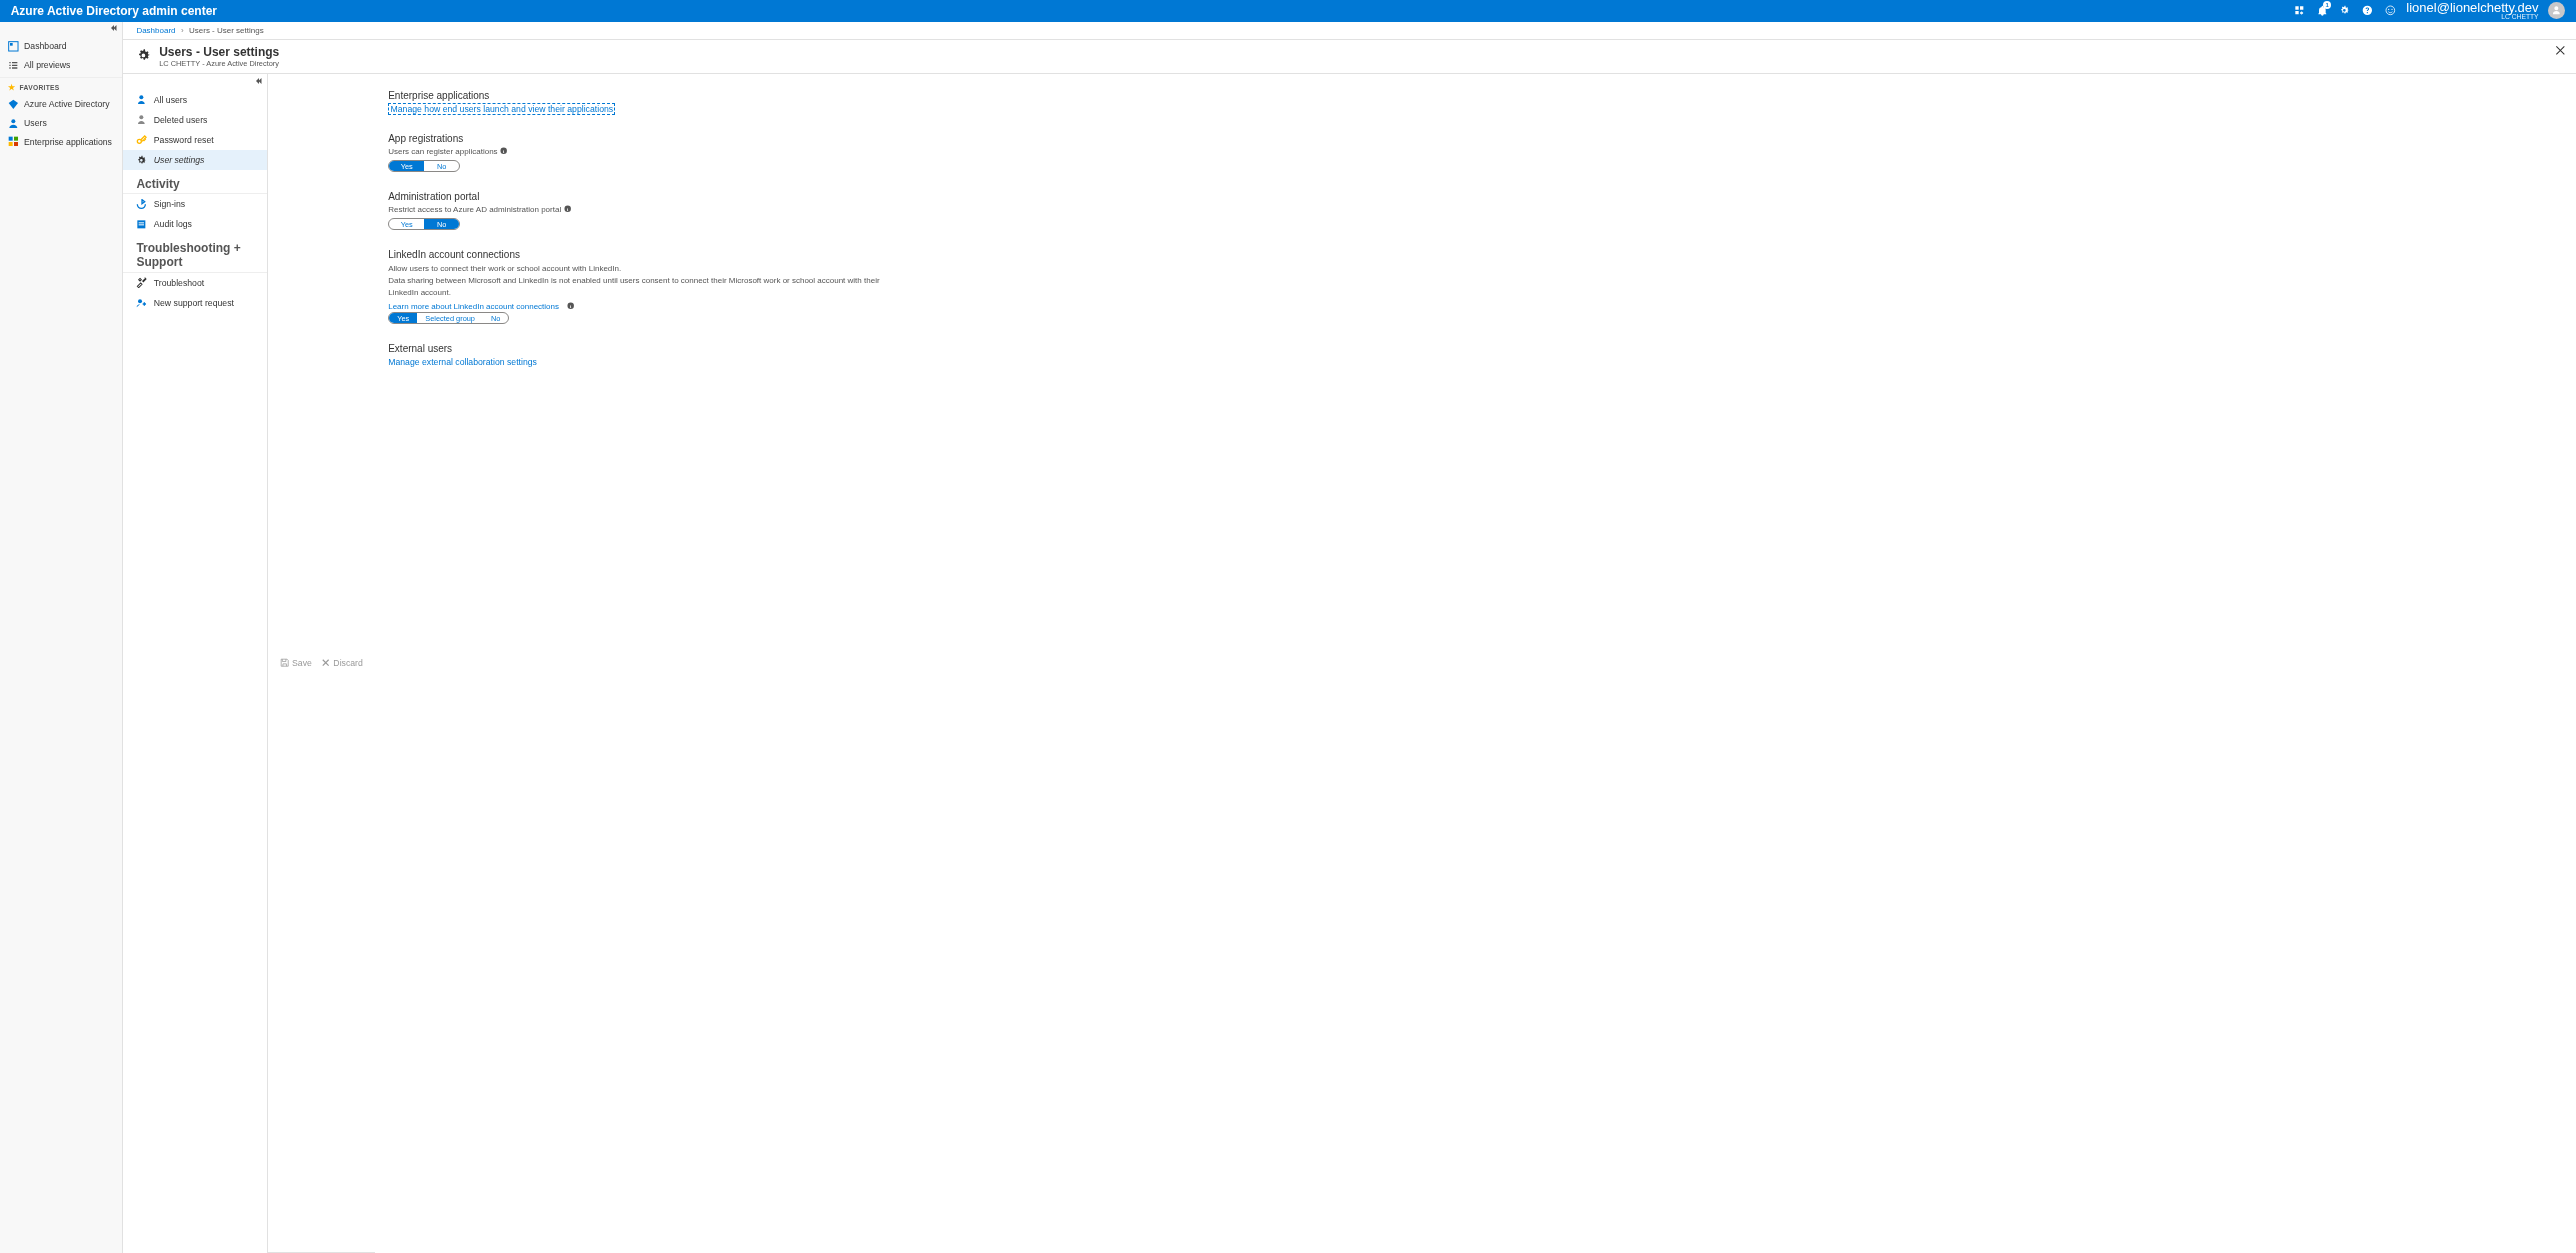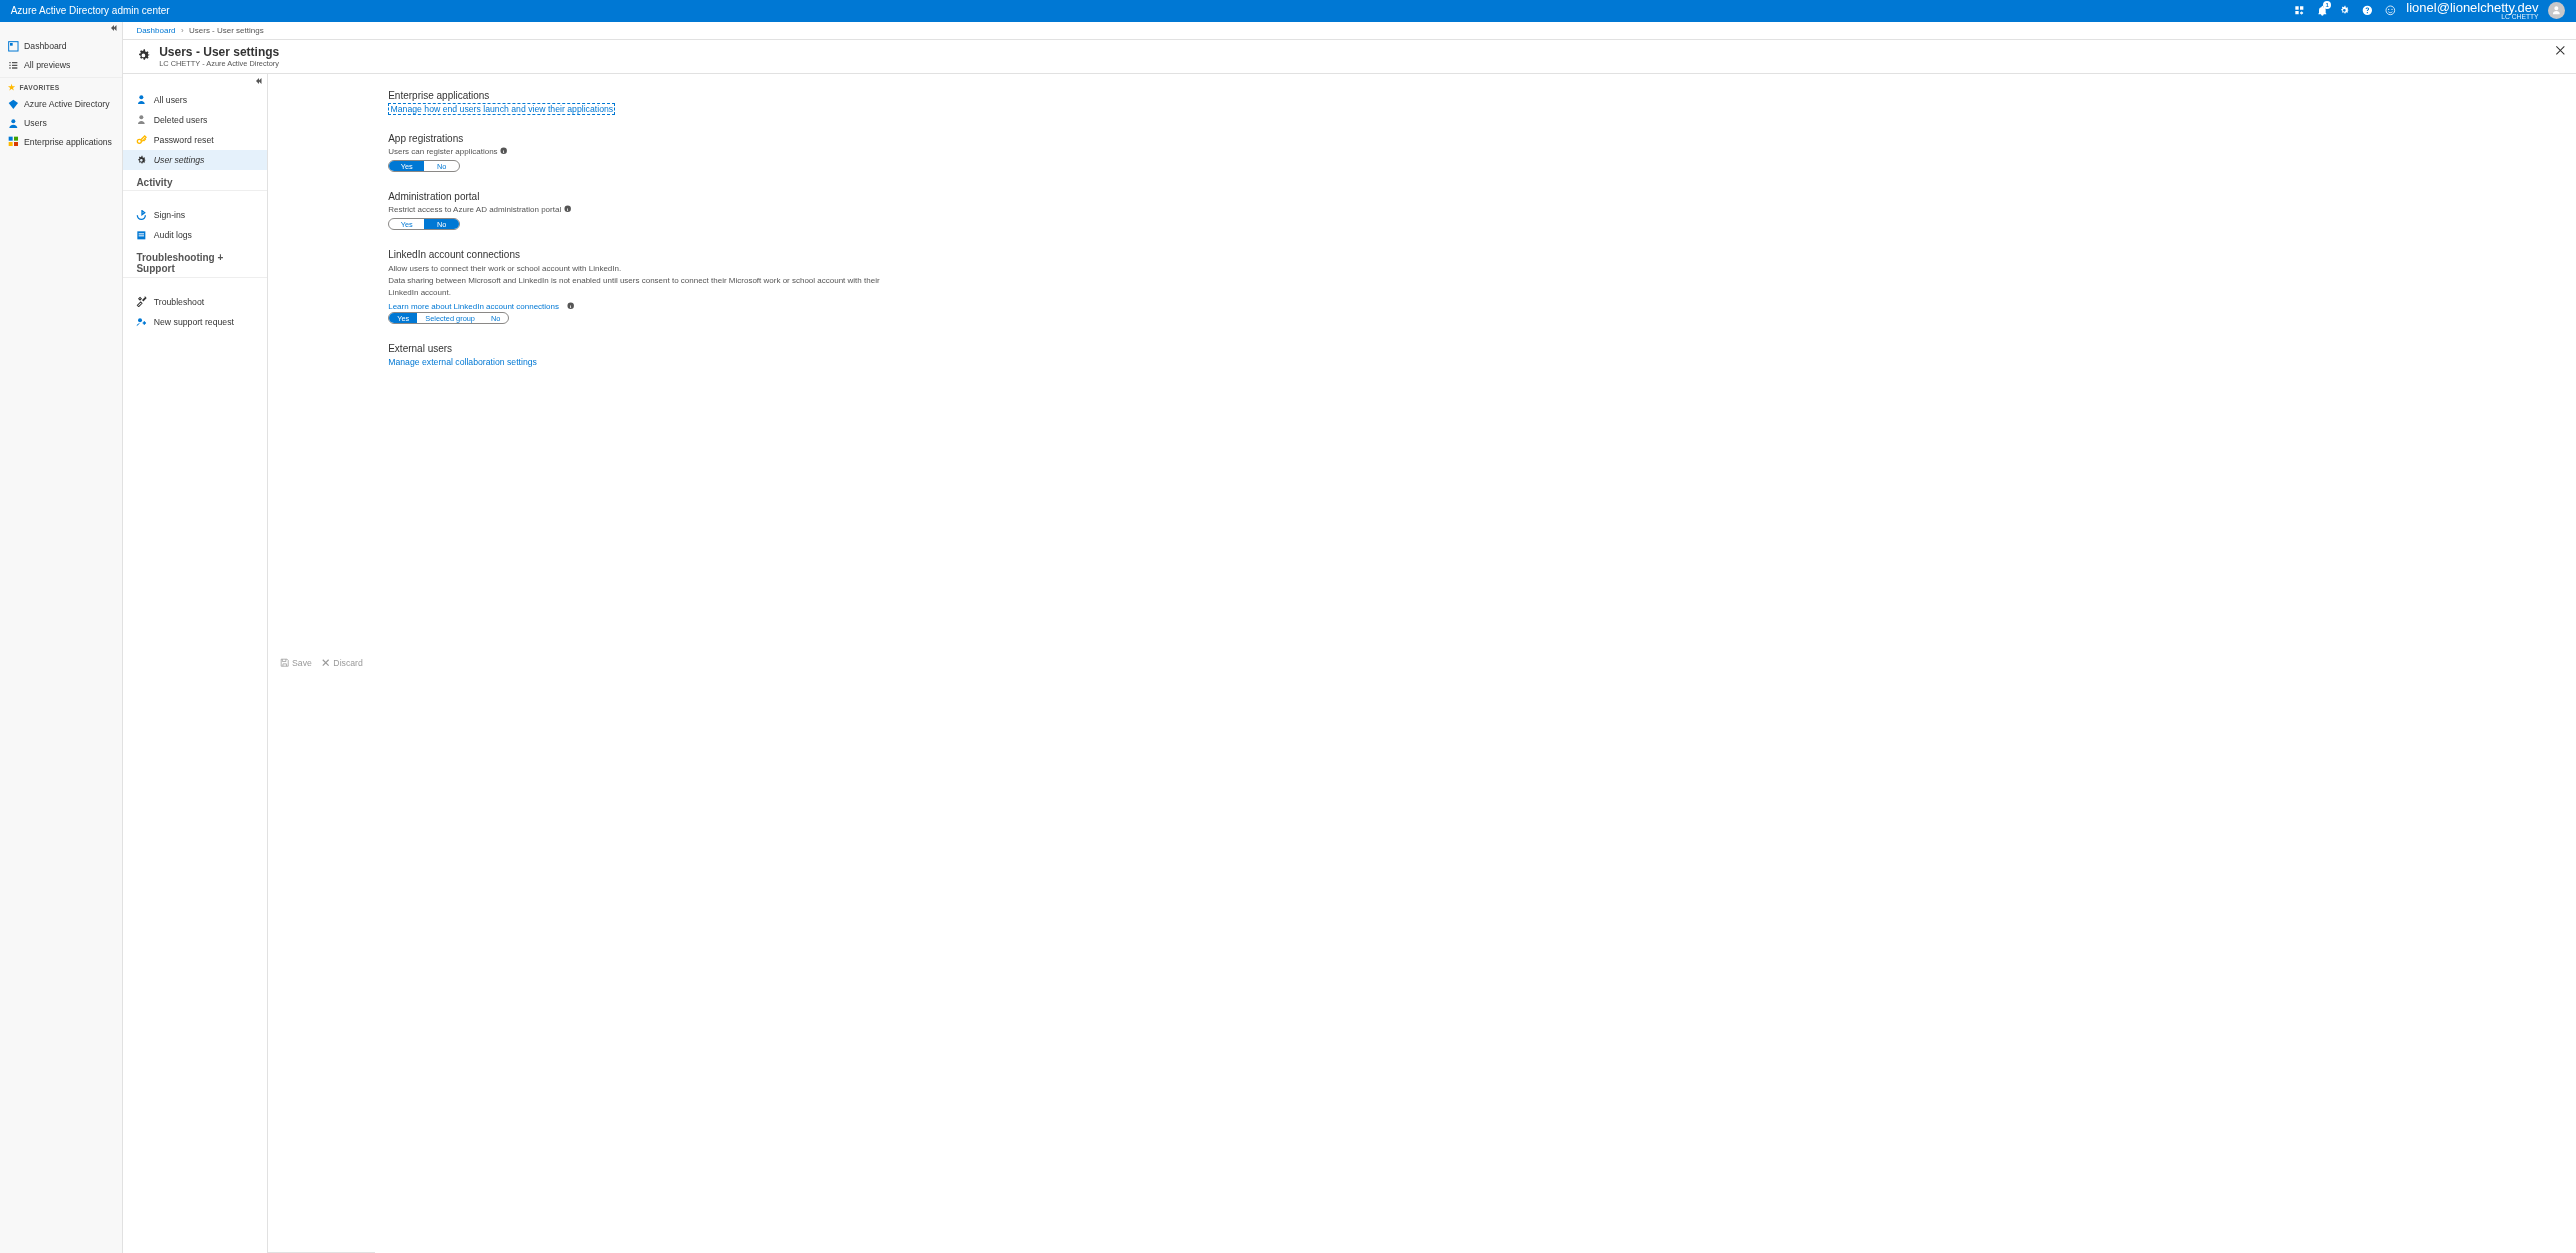--- a/index.html
+++ b/index.html
@@ -1,21 +1,21 @@
 <!DOCTYPE html>
 <html><head>
 <meta charset="utf-8">
 <style>
   * { box-sizing: border-box; margin: 0; padding: 0; }
   html, body { width: 100%; height: 100%; font-family: "Segoe UI", Arial, sans-serif; font-size: 8.7px; color: #333; background: #fff; }
   body { display: flex; flex-direction: column; }
   
   
   .topbar { height: 21.5px; background: #0078d4; color: #fff; display: flex; align-items: center; padding: 0 10.7px; justify-content: space-between; }
-  .topbar .brand { font-size: 10px; font-weight: 400; }
+  .topbar .brand { font-size: 12px; font-weight: 700; }
   .topbar .right { display: flex; align-items: center; gap: 9.4px; }
   .topbar .right .icon-btn { width: 13.4px; height: 13.4px; display: inline-flex; align-items: center; justify-content: center; cursor: pointer; position: relative; }
   .topbar .right svg { width: 10.7px; height: 10.7px; fill: #fff; }
   .badge { position: absolute; top: -2.7px; right: -2.7px; background: #fff; color: #0078d4; border-radius: 50%; font-size: 6px; width:8px; height:8px; display:flex; align-items:center; justify-content:center; font-weight:600;}
   .user-block { text-align: right; line-height: 1; }
   .user-block .email { font-size: 13px; }
   .user-block .org { font-size: 6.7px; opacity: .9; }
   .avatar { width: 17.4px; height: 17.4px; border-radius: 50%; background: #c7c7c9; display:inline-flex; align-items:center; justify-content:center; }
   .avatar svg { width:12px; height:12px; fill:#fff; }
   
@@ -46,21 +46,21 @@
   
   .blade-body { flex:1; display:flex; min-height:0;}
   
   
   .nav2 { width: 145px; border-right:0.7px solid #e1e1e1; display:flex; flex-direction:column;}
   .nav2 .collapse { text-align:right; padding:2.7px 5.4px;}
   .nav2 .collapse svg{width:8px;height:8px;fill:#555;cursor:pointer;}
   .nav2 .item { display:flex; align-items:center; gap:6.7px; padding:4.7px 13.4px; cursor:pointer; color:#333;}
   .nav2 .item.selected{background:#e5f1fb;font-style:italic;}
   .nav2 .item .ic{width:10.7px;height:10.7px;display:inline-flex;align-items:center;justify-content:center;}
-  .nav2 .group{font-size:10px;font-weight:600;color:#555;padding:6.7px 13.4px 2.7px;border-bottom:0.7px solid #eee;margin-bottom:14px;}
+  .nav2 .group{font-size:12px;font-weight:600;color:#555;padding:6.7px 13.4px 2.7px;border-bottom:0.7px solid #eee;margin-bottom:0;}
   
   
   .pane { flex:1; display:flex; flex-direction:row;}
   .toolbar { display:flex; gap:9.4px; padding:4px 12px; border-bottom:0.7px solid #e1e1e1; color:#999;}
   .toolbar .btn { display:inline-flex; align-items:center; gap:2.7px; cursor:pointer;}
   .toolbar .btn svg{width:9.4px;height:9.4px;fill:#999;}
   
   .pane-body { padding:16px 13.4px; overflow:auto;}
   .section { margin-bottom:19px; max-width: 604px;}
   .section h3 { font-size:10px; font-weight:400; margin-bottom:2.7px; color:#333;}

